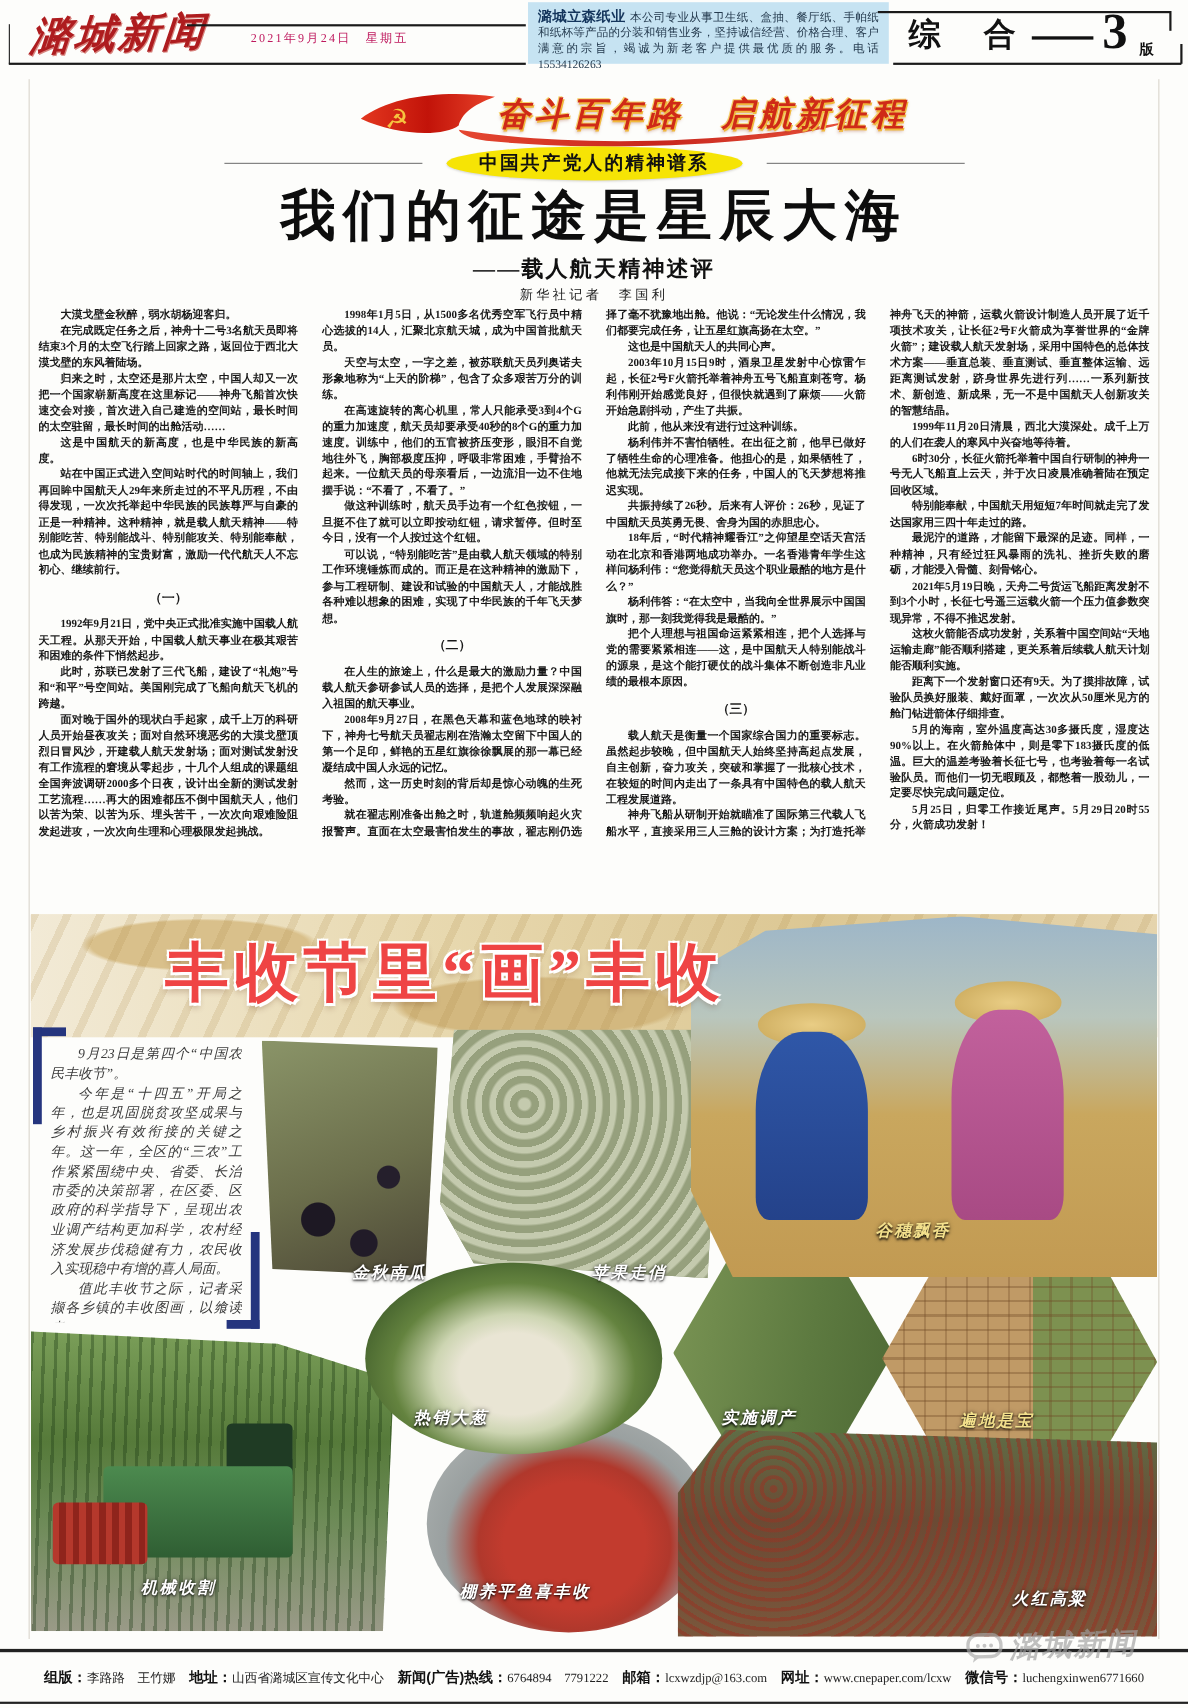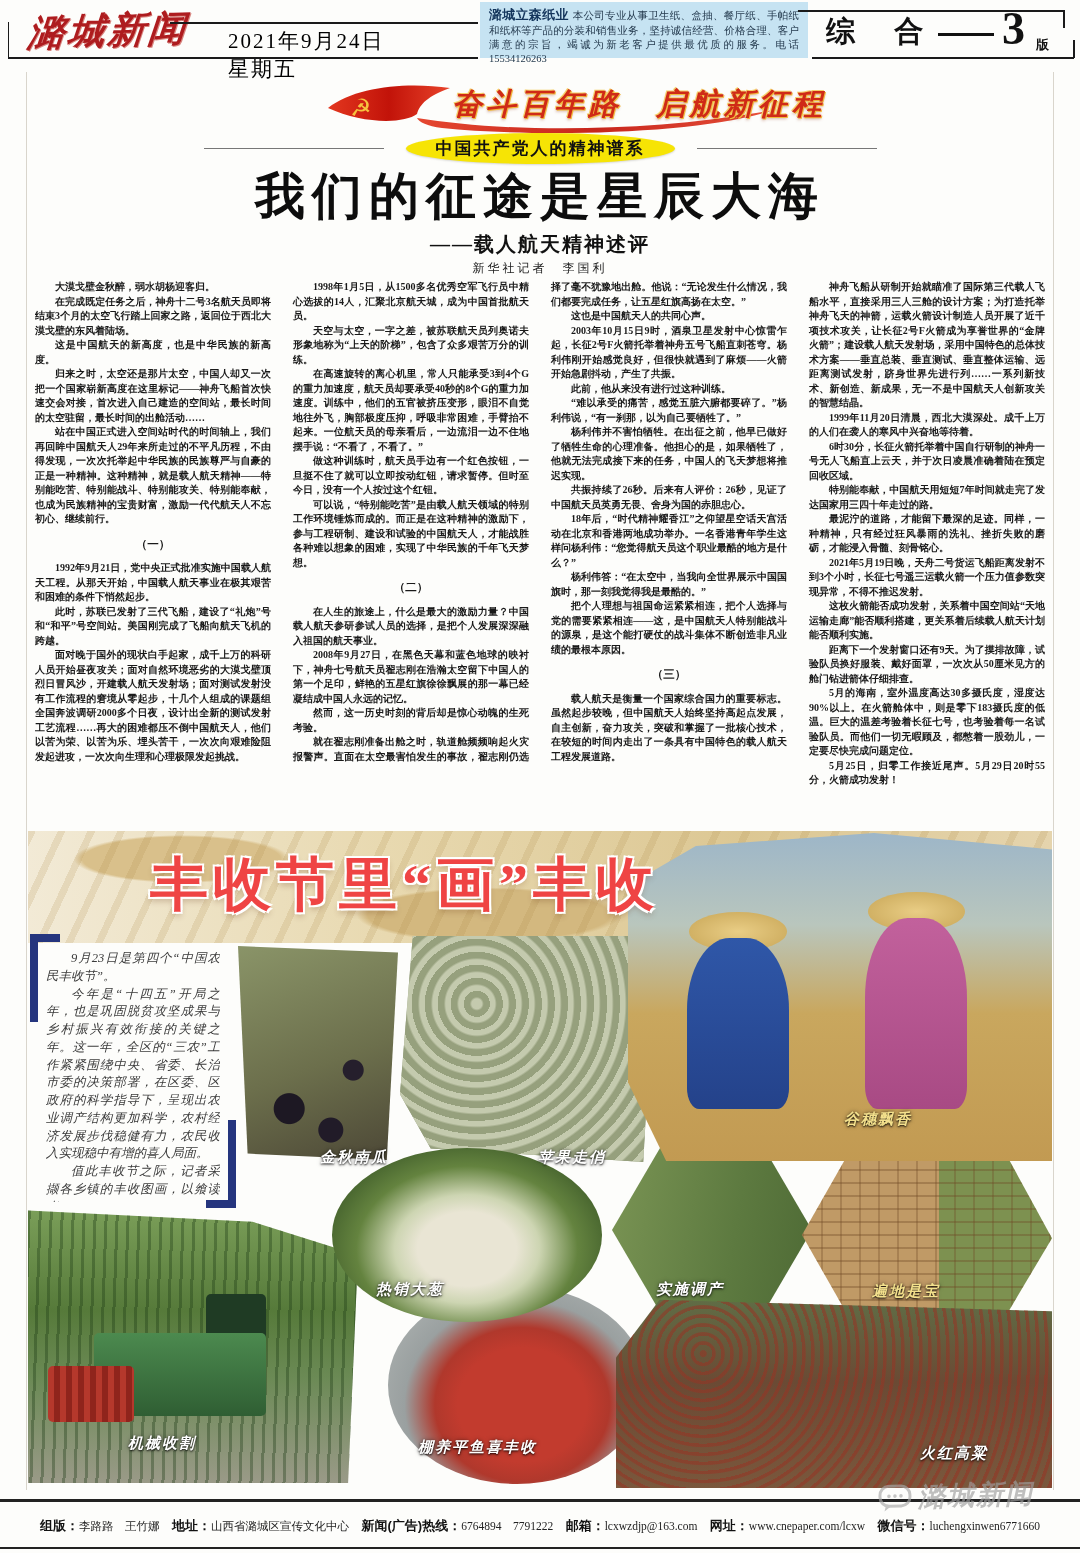--- a/index.html
+++ b/index.html
@@ -6,21 +6,21 @@
   .page{position:relative;width:1080px;height:1553px;margin:0 auto;background:#fdfdfb;
         overflow:hidden;font-family:"Liberation Sans",sans-serif;color:#111;}
   .abs{position:absolute;}
   .rule{position:absolute;background:#1a1a1a;}
 
   
   .masthead{left:28px;top:6px;font-family:"Liberation Serif",serif;font-weight:900;
             font-style:italic;font-size:37px;color:#ae1c1f;letter-spacing:3px;
             transform:skewX(-7deg) rotate(-2deg);text-shadow:1px 1px 0 #d8857f;}
   .date-line{left:228px;top:27px;width:180px;font-family:"Liberation Serif",serif;
-             font-size:21px;letter-spacing:2px;color:#000000;}
+             font-size:11px;letter-spacing:2px;color:#be185d;}
   .ad-box{left:480px;top:2px;width:328px;height:56px;background:#c6e3f2;
           padding:4px 9px;box-sizing:border-box;font-family:"Liberation Serif",serif;
           font-size:10.5px;line-height:1.35;color:#243a4e;text-align:justify;}
   .ad-name{font-weight:bold;font-size:13px;color:#14355c;margin-right:4px;}
   .sec-label{left:826px;top:12px;font-size:29px;font-weight:900;letter-spacing:16px;
              font-family:"Liberation Serif",serif;}
   .sec-dash{left:938px;top:33px;width:56px;height:3px;background:#111;}
   .page-num{left:1002px;top:2px;font-size:46px;font-weight:900;font-family:"Liberation Serif",serif;}
   .page-word{left:1036px;top:36px;font-size:13px;font-weight:bold;}
 
@@ -180,41 +180,40 @@
     <div class="pill-line"></div>
   </div>
 
   <div class="abs headline">我们的征途是星辰大海</div>
   <div class="abs byline">新华社记者　李国利</div>
   <div class="abs subhead">——载人航天精神述评</div>
 
   <div class="abs body-cols">
       <p class="para">大漠戈壁金秋醉，弱水胡杨迎客归。</p>
       <p class="para">在完成既定任务之后，神舟十二号3名航天员即将结束3个月的太空飞行踏上回家之路，返回位于西北大漠戈壁的东风着陆场。</p>
+      <p class="para">归来之时，太空还是那片太空，中国人却又一次把一个国家崭新高度在这里标记——神舟飞船首次快速交会对接，首次进入自己建造的空间站，最长时间的太空驻留，最长时间的出舱活动……</p>
       <p class="para">这是中国航天的新高度，也是中华民族的新高度。</p>
-      <p class="para">归来之时，太空还是那片太空，中国人却又一次把一个国家崭新高度在这里标记——神舟飞船首次快速交会对接，首次进入自己建造的空间站，最长时间的太空驻留，最长时间的出舱活动……</p>
       <p class="para">站在中国正式进入空间站时代的时间轴上，我们再回眸中国航天人29年来所走过的不平凡历程，不由得发现，一次次托举起中华民族的民族尊严与自豪的正是一种精神。这种精神，就是载人航天精神——特别能吃苦、特别能战斗、特别能攻关、特别能奉献，也成为民族精神的宝贵财富，激励一代代航天人不忘初心、继续前行。</p>
       <div class="sec">（一）</div>
       <p class="para">1992年9月21日，党中央正式批准实施中国载人航天工程。从那天开始，中国载人航天事业在极其艰苦和困难的条件下悄然起步。</p>
       <p class="para">此时，苏联已发射了三代飞船，建设了“礼炮”号和“和平”号空间站。美国刚完成了飞船向航天飞机的跨越。</p>
       <p class="para">面对晚于国外的现状白手起家，成千上万的科研人员开始昼夜攻关；面对自然环境恶劣的大漠戈壁顶烈日冒风沙，开建载人航天发射场；面对测试发射没有工作流程的窘境从零起步，十几个人组成的课题组全国奔波调研2000多个日夜，设计出全新的测试发射工艺流程……再大的困难都压不倒中国航天人，他们以苦为荣、以苦为乐、埋头苦干，一次次向艰难险阻发起进攻，一次次向生理和心理极限发起挑战。</p>
       <p class="para">1998年1月5日，从1500多名优秀空军飞行员中精心选拔的14人，汇聚北京航天城，成为中国首批航天员。</p>
       <p class="para">天空与太空，一字之差，被苏联航天员列奥诺夫形象地称为“上天的阶梯”，包含了众多艰苦万分的训练。</p>
       <p class="para">在高速旋转的离心机里，常人只能承受3到4个G的重力加速度，航天员却要承受40秒的8个G的重力加速度。训练中，他们的五官被挤压变形，眼泪不自觉地往外飞，胸部极度压抑，呼吸非常困难，手臂抬不起来。一位航天员的母亲看后，一边流泪一边不住地摆手说：“不看了，不看了。”</p>
       <p class="para">做这种训练时，航天员手边有一个红色按钮，一旦挺不住了就可以立即按动红钮，请求暂停。但时至今日，没有一个人按过这个红钮。</p>
       <p class="para">可以说，“特别能吃苦”是由载人航天领域的特别工作环境锤炼而成的。而正是在这种精神的激励下，参与工程研制、建设和试验的中国航天人，才能战胜各种难以想象的困难，实现了中华民族的千年飞天梦想。</p>
       <div class="sec">（二）</div>
       <p class="para">在人生的旅途上，什么是最大的激励力量？中国载人航天参研参试人员的选择，是把个人发展深深融入祖国的航天事业。</p>
       <p class="para">2008年9月27日，在黑色天幕和蓝色地球的映衬下，神舟七号航天员翟志刚在浩瀚太空留下中国人的第一个足印，鲜艳的五星红旗徐徐飘展的那一幕已经凝结成中国人永远的记忆。</p>
       <p class="para">然而，这一历史时刻的背后却是惊心动魄的生死考验。</p>
       <p class="para">就在翟志刚准备出舱之时，轨道舱频频响起火灾报警声。直面在太空最害怕发生的事故，翟志刚仍选择了毫不犹豫地出舱。他说：“无论发生什么情况，我们都要完成任务，让五星红旗高扬在太空。”</p>
       <p class="para">这也是中国航天人的共同心声。</p>
       <p class="para">2003年10月15日9时，酒泉卫星发射中心惊雷乍起，长征2号F火箭托举着神舟五号飞船直刺苍穹。杨利伟刚开始感觉良好，但很快就遇到了麻烦——火箭开始急剧抖动，产生了共振。</p>
       <p class="para">此前，他从来没有进行过这种训练。</p>
-      <p class="para">“难以承受的痛苦，感觉五脏六腑都要碎了。”杨利伟说，“有一刹那，以为自己要牺牲了。”</p>
       <p class="para">杨利伟并不害怕牺牲。在出征之前，他早已做好了牺牲生命的心理准备。他担心的是，如果牺牲了，他就无法完成接下来的任务，中国人的飞天梦想将推迟实现。</p>
       <p class="para">共振持续了26秒。后来有人评价：26秒，见证了中国航天员英勇无畏、舍身为国的赤胆忠心。</p>
       <p class="para">18年后，“时代精神耀香江”之仰望星空话天宫活动在北京和香港两地成功举办。一名香港青年学生这样问杨利伟：“您觉得航天员这个职业最酷的地方是什么？”</p>
       <p class="para">杨利伟答：“在太空中，当我向全世界展示中国国旗时，那一刻我觉得我是最酷的。”</p>
       <p class="para">把个人理想与祖国命运紧紧相连，把个人选择与党的需要紧紧相连——这，是中国航天人特别能战斗的源泉，是这个能打硬仗的战斗集体不断创造非凡业绩的最根本原因。</p>
       <div class="sec">（三）</div>
       <p class="para">载人航天是衡量一个国家综合国力的重要标志。虽然起步较晚，但中国航天人始终坚持高起点发展，自主创新，奋力攻关，突破和掌握了一批核心技术，在较短的时间内走出了一条具有中国特色的载人航天工程发展道路。</p>
       <p class="para">神舟飞船从研制开始就瞄准了国际第三代载人飞船水平，直接采用三人三舱的设计方案；为打造托举神舟飞天的神箭，运载火箭设计制造人员开展了近千项技术攻关，让长征2号F火箭成为享誉世界的“金牌火箭”；建设载人航天发射场，采用中国特色的总体技术方案——垂直总装、垂直测试、垂直整体运输、远距离测试发射，跻身世界先进行列……一系列新技术、新创造、新成果，无一不是中国航天人创新攻关的智慧结晶。</p>
       <p class="para">1999年11月20日清晨，西北大漠深处。成千上万的人们在袭人的寒风中兴奋地等待着。</p>
       <p class="para">6时30分，长征火箭托举着中国自行研制的神舟一号无人飞船直上云天，并于次日凌晨准确着陆在预定回收区域。</p>
@@ -252,21 +251,21 @@
   <div class="abs q-tl"></div>
   <div class="abs q-br"></div>
   <div class="abs quote-block">
       <p class="hpara">9月23日是第四个“中国农民丰收节”。</p>
       <p class="hpara">今年是“十四五”开局之年，也是巩固脱贫攻坚成果与乡村振兴有效衔接的关键之年。这一年，全区的“三农”工作紧紧围绕中央、省委、长治市委的决策部署，在区委、区政府的科学指导下，呈现出农业调产结构更加科学，农村经济发展步伐稳健有力，农民收入实现稳中有增的喜人局面。</p>
       <p class="hpara">值此丰收节之际，记者采撷各乡镇的丰收图画，以飨读者。</p>
     </div>
 
   <div class="cap" style="left:320px;top:1148px;">金秋南瓜</div>
   <div class="cap" style="left:538px;top:1148px;">苹果走俏</div>
-  <div class="cap gold" style="left:844px;top:1110px;">谷穗飘香</div>
+  <div class="cap gold" style="left:796px;top:1110px;">谷穗飘香</div>
   <div class="cap" style="left:376px;top:1280px;">热销大葱</div>
   <div class="cap" style="left:656px;top:1280px;">实施调产</div>
   <div class="cap gold" style="left:872px;top:1282px;">遍地是宝</div>
   <div class="cap" style="left:128px;top:1434px;">机械收割</div>
   <div class="cap" style="left:418px;top:1438px;">棚养平鱼喜丰收</div>
   <div class="cap" style="left:920px;top:1444px;">火红高粱</div>
 
   <div class="abs f-rule-top"></div>
   <div class="abs f-rule-bot"></div>
 

